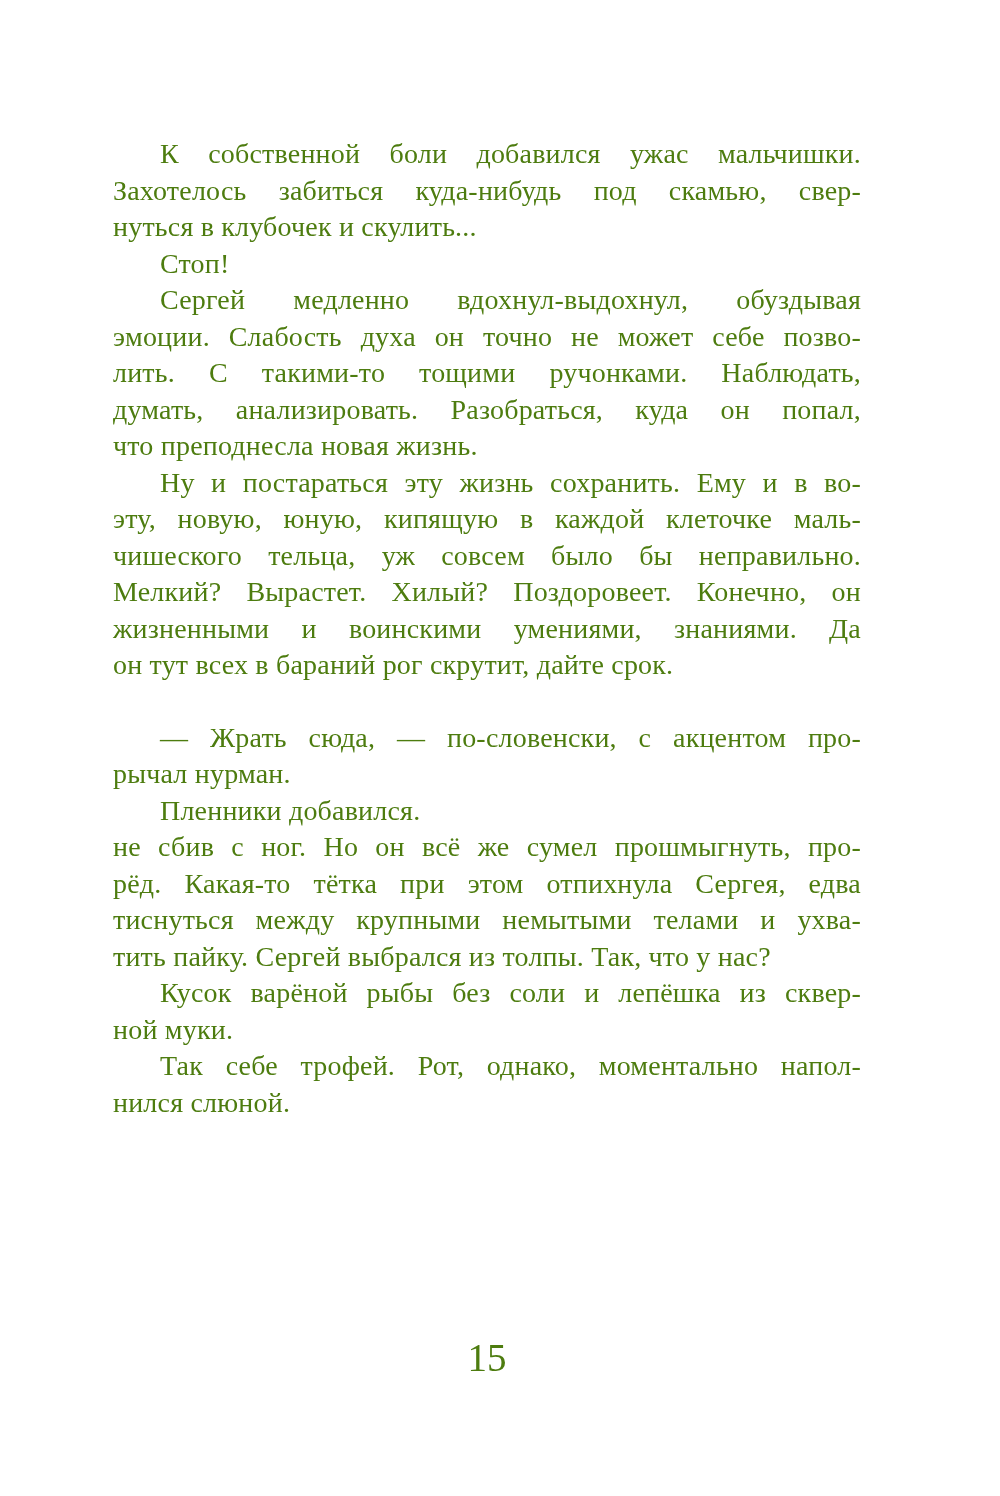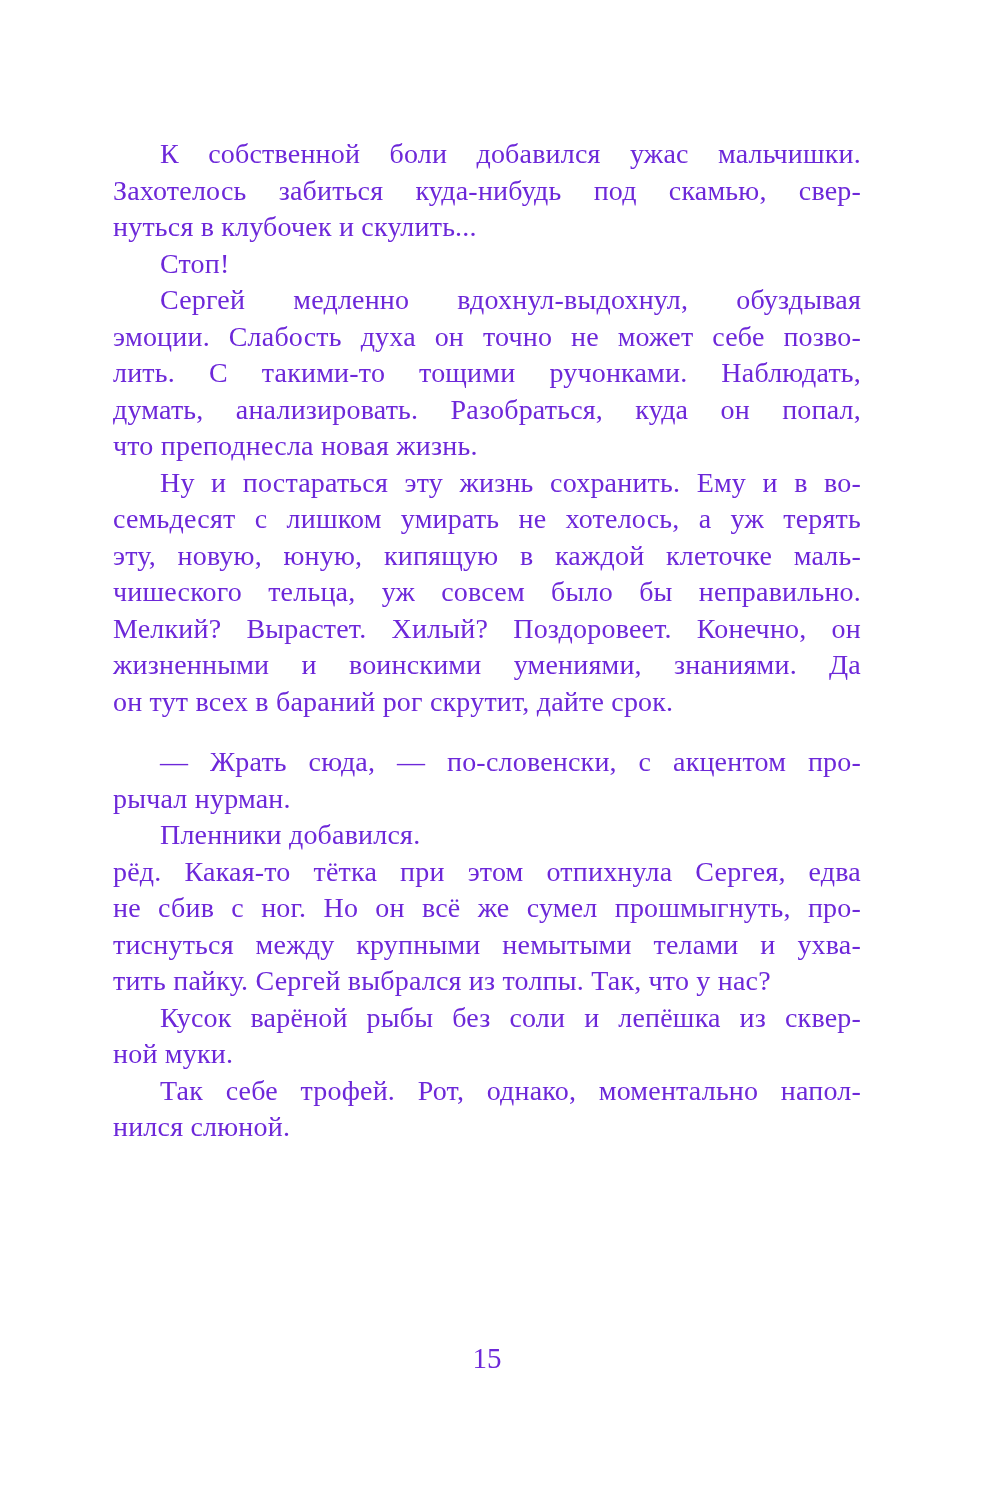--- a/index.html
+++ b/index.html
@@ -7,56 +7,56 @@
     padding: 0;
     background: #ffffff;
   }
   .page {
     position: relative;
     width: 1000px;
     height: 1496px;
     background: #ffffff;
     overflow: hidden;
     font-family: "Liberation Serif", "DejaVu Serif", serif;
-    color: #6d28d9;
+    color: #4d7c0f;
   }
   .text-block {
     position: absolute;
     left: 113px;
     top: 136px;
     width: 748px;
     font-size: 28px;
     line-height: 36.5px;
     letter-spacing: 0.2px;
   }
   .paragraph {
     margin: 0;
     padding: 0;
   }
   .paragraph.scene-break {
-    margin-top: 24px;
+    margin-top: 36px;
   }
   .line {
     text-align: justify;
     text-align-last: justify;
     white-space: normal;
   }
   .line.last {
     text-align-last: left;
   }
   .line.indent {
     text-indent: 47px;
   }
   .page-number {
     position: absolute;
     left: 113px;
     top: 1340px;
     width: 748px;
     text-align: center;
-    font-size: 29px;
+    font-size: 39px;
     line-height: 36px;
   }
 </style>
 </head>
 <body>
 
 <div class="page">
   <div class="text-block" id="text-block">
       <div class="paragraph">
         <div class="line indent">К собственной боли добавился ужас мальчишки.</div>
@@ -68,37 +68,36 @@
       </div>
       <div class="paragraph">
         <div class="line indent">Сергей медленно вдохнул-выдохнул, обуздывая</div>
         <div class="line">эмоции. Слабость духа он точно не может себе позво-</div>
         <div class="line">лить. С такими-то тощими ручонками. Наблюдать,</div>
         <div class="line">думать, анализировать. Разобраться, куда он попал,</div>
         <div class="line last">что преподнесла новая жизнь.</div>
       </div>
       <div class="paragraph">
         <div class="line indent">Ну и постараться эту жизнь сохранить. Ему и в во-</div>
-        <div class="line">семьдесят с лишком умирать не хотелось, а уж терять</div>
         <div class="line">эту, новую, юную, кипящую в каждой клеточке маль-</div>
         <div class="line">чишеского тельца, уж совсем было бы неправильно.</div>
         <div class="line">Мелкий? Вырастет. Хилый? Поздоровеет. Конечно, он</div>
         <div class="line">жизненными и воинскими умениями, знаниями. Да</div>
         <div class="line last">он тут всех в бараний рог скрутит, дайте срок.</div>
       </div>
       <div class="paragraph scene-break">
         <div class="line indent">— Жрать сюда, — по-словенски, с акцентом про-</div>
         <div class="line last">рычал нурман.</div>
       </div>
       <div class="paragraph">
         <div class="line indent last">Пленники добавился.</div>
       </div>
       <div class="paragraph">
+        <div class="line">не сбив с ног. Но он всё же сумел прошмыгнуть, про-</div>
         <div class="line">рёд. Какая-то тётка при этом отпихнула Сергея, едва</div>
-        <div class="line">не сбив с ног. Но он всё же сумел прошмыгнуть, про-</div>
         <div class="line">тиснуться между крупными немытыми телами и ухва-</div>
         <div class="line last">тить пайку. Сергей выбрался из толпы. Так, что у нас?</div>
       </div>
       <div class="paragraph">
         <div class="line indent">Кусок варёной рыбы без соли и лепёшка из сквер-</div>
         <div class="line last">ной муки.</div>
       </div>
       <div class="paragraph">
         <div class="line indent">Так себе трофей. Рот, однако, моментально напол-</div>
         <div class="line last">нился слюной.</div>

